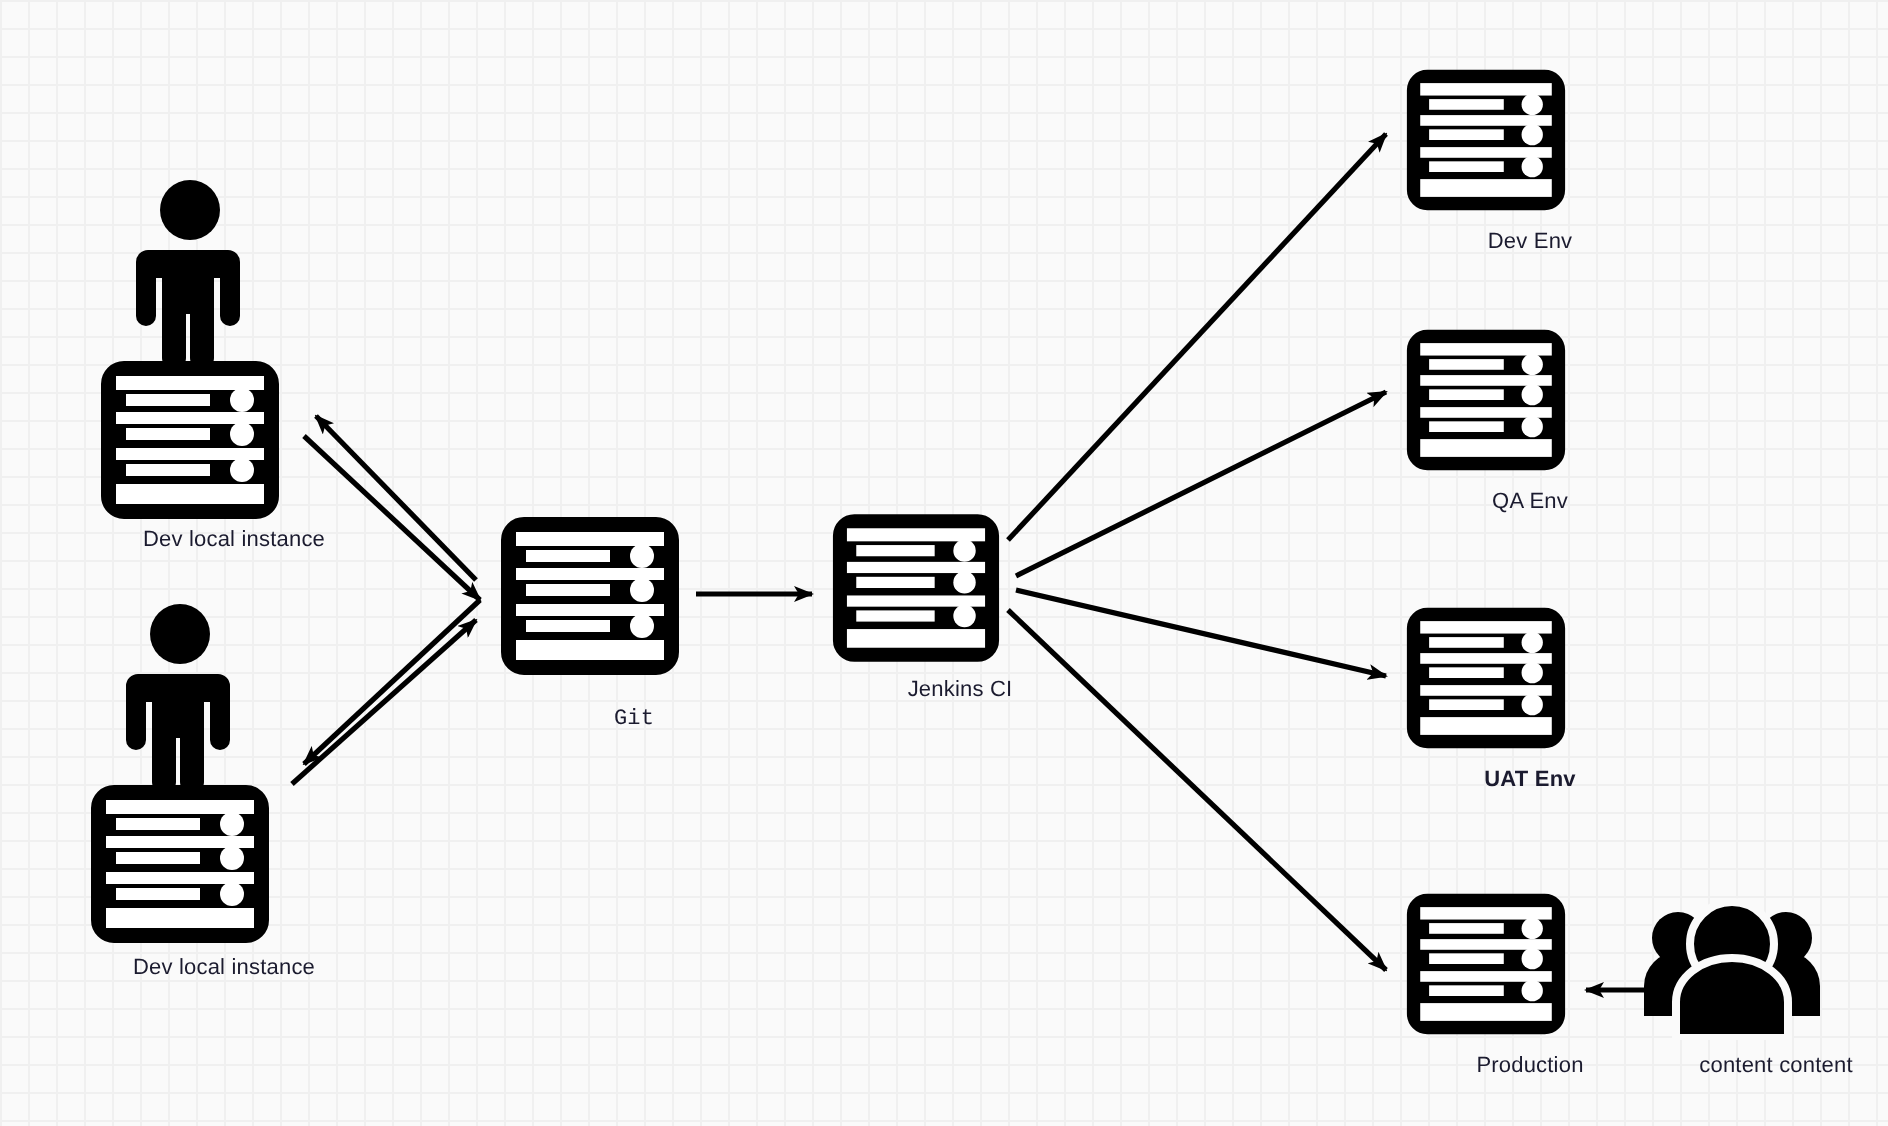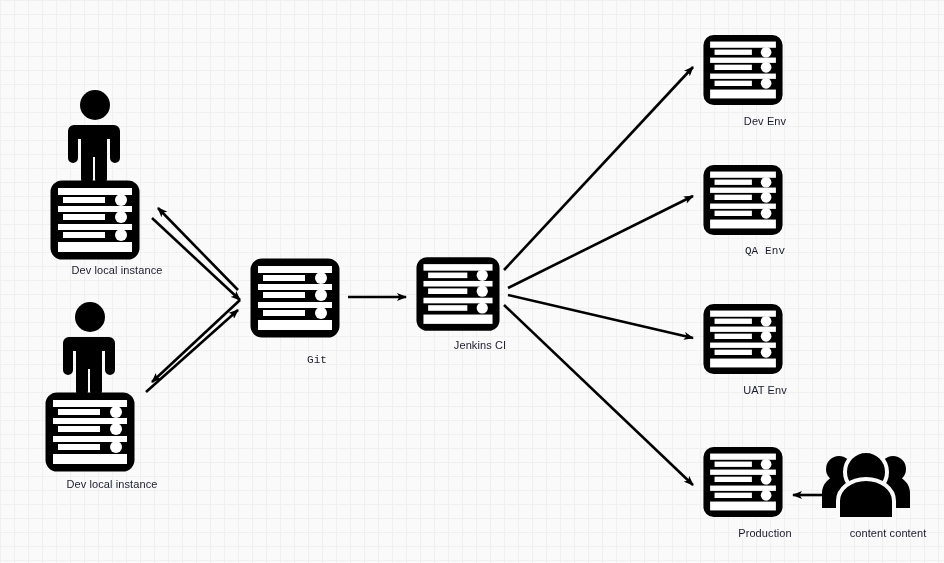--- a/index.html
+++ b/index.html
@@ -180,21 +180,21 @@
       <rect x="13" y="17" width="42" height="6" fill="#ffffff"></rect>
       <rect x="13" y="34" width="42" height="6" fill="#ffffff"></rect>
       <rect x="13" y="52" width="42" height="6" fill="#ffffff"></rect>
       <circle cx="71" cy="20" r="6" fill="#ffffff"></circle>
       <circle cx="71" cy="37" r="6" fill="#ffffff"></circle>
       <circle cx="71" cy="55" r="6" fill="#ffffff"></circle>
     </svg>
     <div class="node-label" style="top:84px;">Dev Env</div>
   </div>
 
-  <div class="node" style="left:703px; top:161px; width:80px; height:104px;font-family:Liberation Mono, monospace;">
+  <div class="node" style="left:703px; top:161px; width:80px; height:104px;">
     <svg class="glyph" width="80" height="78" viewBox="0 0 90 80" xmlns="http://www.w3.org/2000/svg">
       <rect x="3" y="3" width="84" height="74" rx="9" ry="9" fill="#000000" stroke="#000000" stroke-width="5"></rect>
       <rect x="8" y="8" width="74" height="7" fill="#ffffff"></rect>
       <rect x="8" y="26" width="74" height="6" fill="#ffffff"></rect>
       <rect x="8" y="44" width="74" height="6" fill="#ffffff"></rect>
       <rect x="8" y="62" width="74" height="10" fill="#ffffff"></rect>
       <rect x="13" y="17" width="42" height="6" fill="#ffffff"></rect>
       <rect x="13" y="34" width="42" height="6" fill="#ffffff"></rect>
       <rect x="13" y="52" width="42" height="6" fill="#ffffff"></rect>
       <circle cx="71" cy="20" r="6" fill="#ffffff"></circle>
@@ -211,21 +211,21 @@
       <rect x="8" y="26" width="74" height="6" fill="#ffffff"></rect>
       <rect x="8" y="44" width="74" height="6" fill="#ffffff"></rect>
       <rect x="8" y="62" width="74" height="10" fill="#ffffff"></rect>
       <rect x="13" y="17" width="42" height="6" fill="#ffffff"></rect>
       <rect x="13" y="34" width="42" height="6" fill="#ffffff"></rect>
       <rect x="13" y="52" width="42" height="6" fill="#ffffff"></rect>
       <circle cx="71" cy="20" r="6" fill="#ffffff"></circle>
       <circle cx="71" cy="37" r="6" fill="#ffffff"></circle>
       <circle cx="71" cy="55" r="6" fill="#ffffff"></circle>
     </svg>
-    <div class="node-label" style="top:84px;">UAT Env</div>
+    <div class="node-label" style="top:84px;font-weight:bold;">UAT Env</div>
   </div>
 
   <div class="node" style="left:703px; top:443px; width:80px; height:104px;">
     <svg class="glyph" width="80" height="78" viewBox="0 0 90 80" xmlns="http://www.w3.org/2000/svg">
       <rect x="3" y="3" width="84" height="74" rx="9" ry="9" fill="#000000" stroke="#000000" stroke-width="5"></rect>
       <rect x="8" y="8" width="74" height="7" fill="#ffffff"></rect>
       <rect x="8" y="26" width="74" height="6" fill="#ffffff"></rect>
       <rect x="8" y="44" width="74" height="6" fill="#ffffff"></rect>
       <rect x="8" y="62" width="74" height="10" fill="#ffffff"></rect>
       <rect x="13" y="17" width="42" height="6" fill="#ffffff"></rect>

